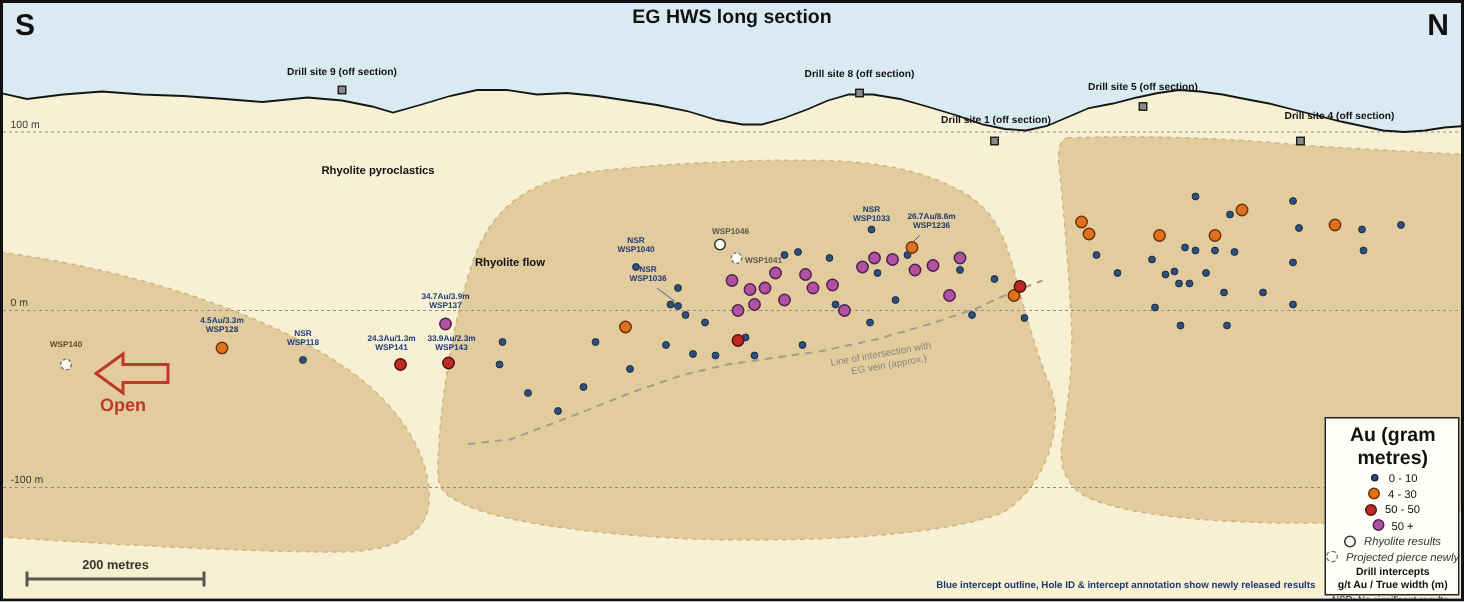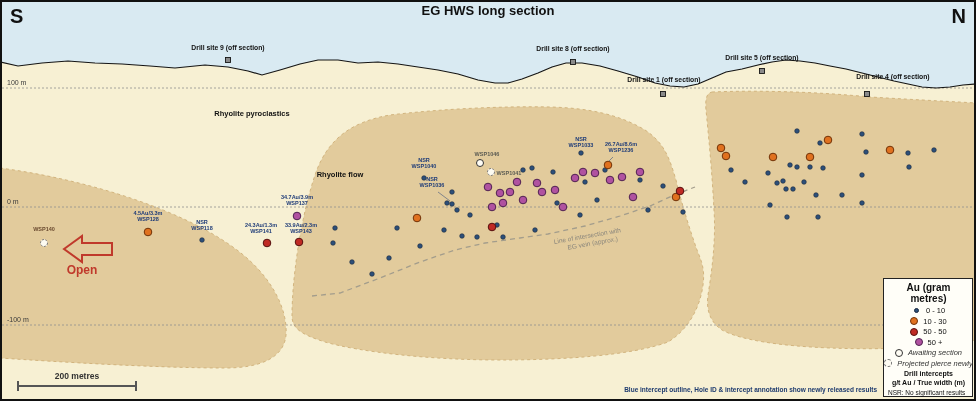--- a/index.html
+++ b/index.html
@@ -1,21 +1,21 @@
 <!DOCTYPE html>
 <html><head>
 <meta charset="utf-8">
 <style>
   html,body{margin:0;padding:0;background:#fff;font-family:"Liberation Sans",sans-serif;}
   #figure{position:relative;width:972px;height:397px;border:2px solid #111;background:#d9eaf2;overflow:hidden;}
   #scene{position:absolute;left:0;top:0;}
   svg text{font-family:"Liberation Sans",sans-serif;}
   .legend{position:absolute;left:881px;top:276px;width:90px;height:119px;background:#fffef8;
           border:1px solid #222;box-sizing:border-box;padding:3px 3px 2px 4px;font-size:7.5px;color:#111;}
-  .legend-title{font-weight:bold;text-align:center;font-size:10px;margin-bottom:2px;}
+  .legend-title{font-weight:bold;text-align:center;font-size:13px;margin-bottom:2px;}
   .lrow{display:flex;align-items:center;gap:5px;margin:1.5px 0;line-height:9px;justify-content:center;}
   .lrow .lbl{white-space:nowrap;}
   .lrow.muted .lbl{font-style:italic;color:#333;}
   .sw{flex:0 0 auto;border-radius:50%;box-sizing:border-box;}
   .sw-blue{width:5px;height:5px;background:#2d4f79;border:1px solid #16263d;margin:0 2px;}
   .sw-orange{width:8px;height:8px;background:#e0711f;border:1px solid #703208;}
   .sw-red{width:8px;height:8px;background:#c02a24;border:1px solid #55100e;}
   .sw-purple{width:8px;height:8px;background:#b052a0;border:1px solid #4f2150;}
   .sw-awaiting{width:8px;height:8px;background:#fffdf5;border:1px solid #333;}
   .sw-projected{width:8px;height:8px;background:#fdfbf2;border:1px dashed #777;}
@@ -214,33 +214,33 @@
 
   <div class="legend">
     <div class="legend-title">Au (gram metres)</div>
     <div id="legend-items">
         <div class="lrow">
           <span class="sw sw-blue"></span>
           <span class="lbl">0 - 10</span>
         </div>
         <div class="lrow">
           <span class="sw sw-orange"></span>
-          <span class="lbl">10 - 30</span>
+          <span class="lbl">4 - 30</span>
         </div>
         <div class="lrow">
           <span class="sw sw-red"></span>
           <span class="lbl">50 - 50</span>
         </div>
         <div class="lrow">
           <span class="sw sw-purple"></span>
           <span class="lbl">50 +</span>
         </div>
         <div class="lrow muted">
           <span class="sw sw-awaiting"></span>
-          <span class="lbl">Awaiting section</span>
+          <span class="lbl">Rhyolite results</span>
         </div>
         <div class="lrow muted">
           <span class="sw sw-projected"></span>
           <span class="lbl">Projected pierce newly</span>
         </div>
       </div>
     <div class="legend-sub">Drill intercepts</div>
     <div class="legend-sub">g/t Au / True width (m)</div>
     <div class="legend-note">NSR: No significant results</div>
   </div>

